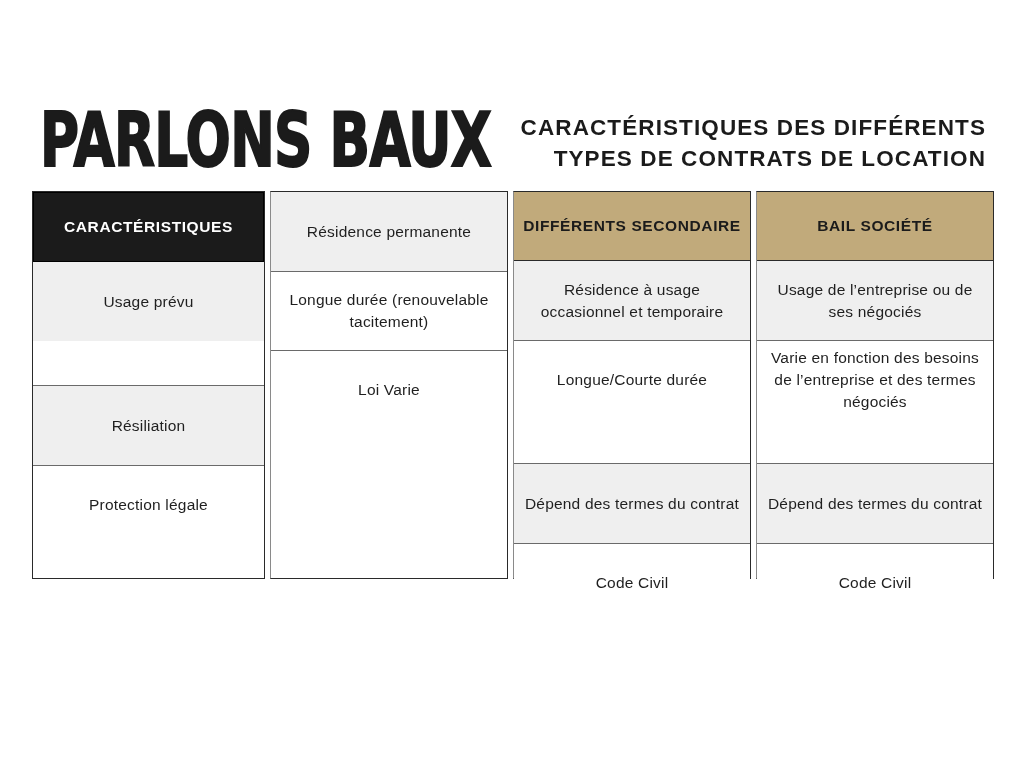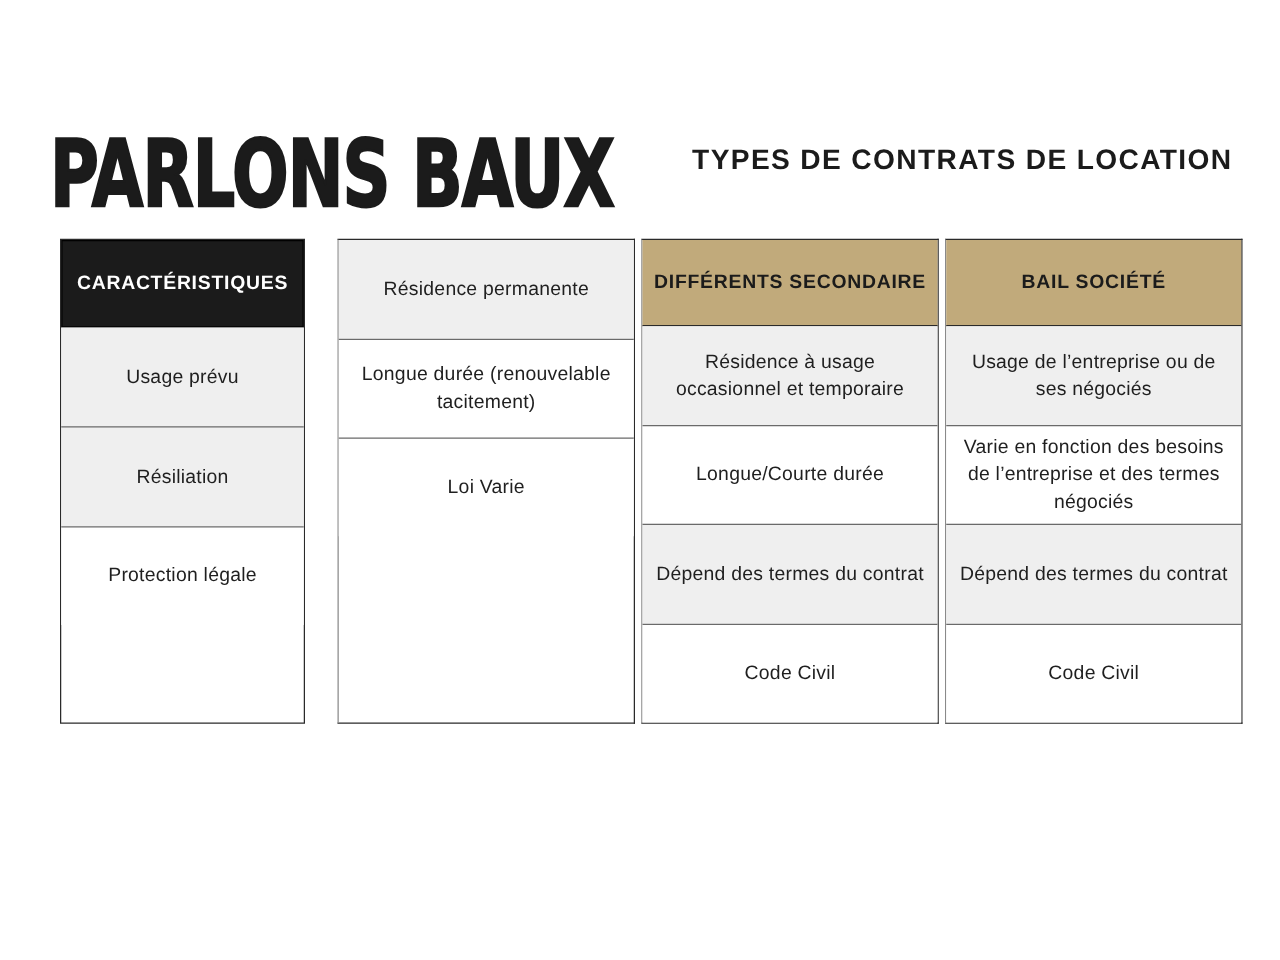--- a/index.html
+++ b/index.html
@@ -17,48 +17,49 @@
   }
   .subtitle {
     position: absolute; right: 38px; top: 112px; text-align: right;
     font-family: "Liberation Sans", sans-serif; font-weight: 700;
     font-size: 22.5px; line-height: 31px; letter-spacing: 1.1px; color: #1b1b1b;
   }
   .col {
     position: absolute; top: 191px; box-sizing: border-box;
     border: 1px solid #2a2a2a; background: #fff;
   }
-  .col.c0 { left: 48px; width: 196px; height: 388px; }
+  .col.c0 { left: 32px; width: 233px; height: 388px; }
   .col.c1 { left: 270px; width: 238px; height: 388px; border-left-color: #8a8a8a; }
   .col.c2 { left: 513px; width: 238px; height: 388px; border-left-color: #8a8a8a; }
   .col.c3 { left: 756px; width: 238px; height: 388px; border-left-color: #8a8a8a; }
   .cell {
     display: flex; align-items: center; justify-content: center; text-align: center;
     box-sizing: border-box; padding: 0 8px;
     font-size: 15.5px; line-height: 22px; color: #1f1f1f; letter-spacing: 0.2px;
     border-top: 1px solid #6a6a6a;
   }
   .head {
     height: 69px; border-top: none;
     font-weight: 700; font-size: 15.5px; letter-spacing: 0.6px;
     border-bottom: 1px solid #2a2a2a;
   }
   .c0 .head { background: #1b1b1b; color: #ffffff; border: 1px solid #000; height: 70px; }
   .gold { background: #c1aa7b; color: #1b1b1b; }
   .r1 { height: 79px; background: #efefef; border-top: none; }
   .r2 { height: 79px; background: #ffffff; }
-  .r3 { height: 80px; background: #efefef; }
+  .r3 { height: 80px; background: #efefef; margin-top: 44px; }
   .r4 { height: 79px; background: #ffffff; }
 </style>
 </head>
 <body>
 
 <div class="brand">PARLONS BAUX</div>
 
 <div class="subtitle">
+  <div>CARACTÉRISTIQUES DES DIFFÉRENTS</div>
   <div>TYPES DE CONTRATS DE LOCATION</div>
 </div>
 
 <div class="col c0">
   <div class="cell head">CARACTÉRISTIQUES</div>
   <div class="cell r1">Usage prévu</div>
   <div class="cell r3">Résiliation</div>
   <div class="cell r4">Protection légale</div>
 </div>
 

